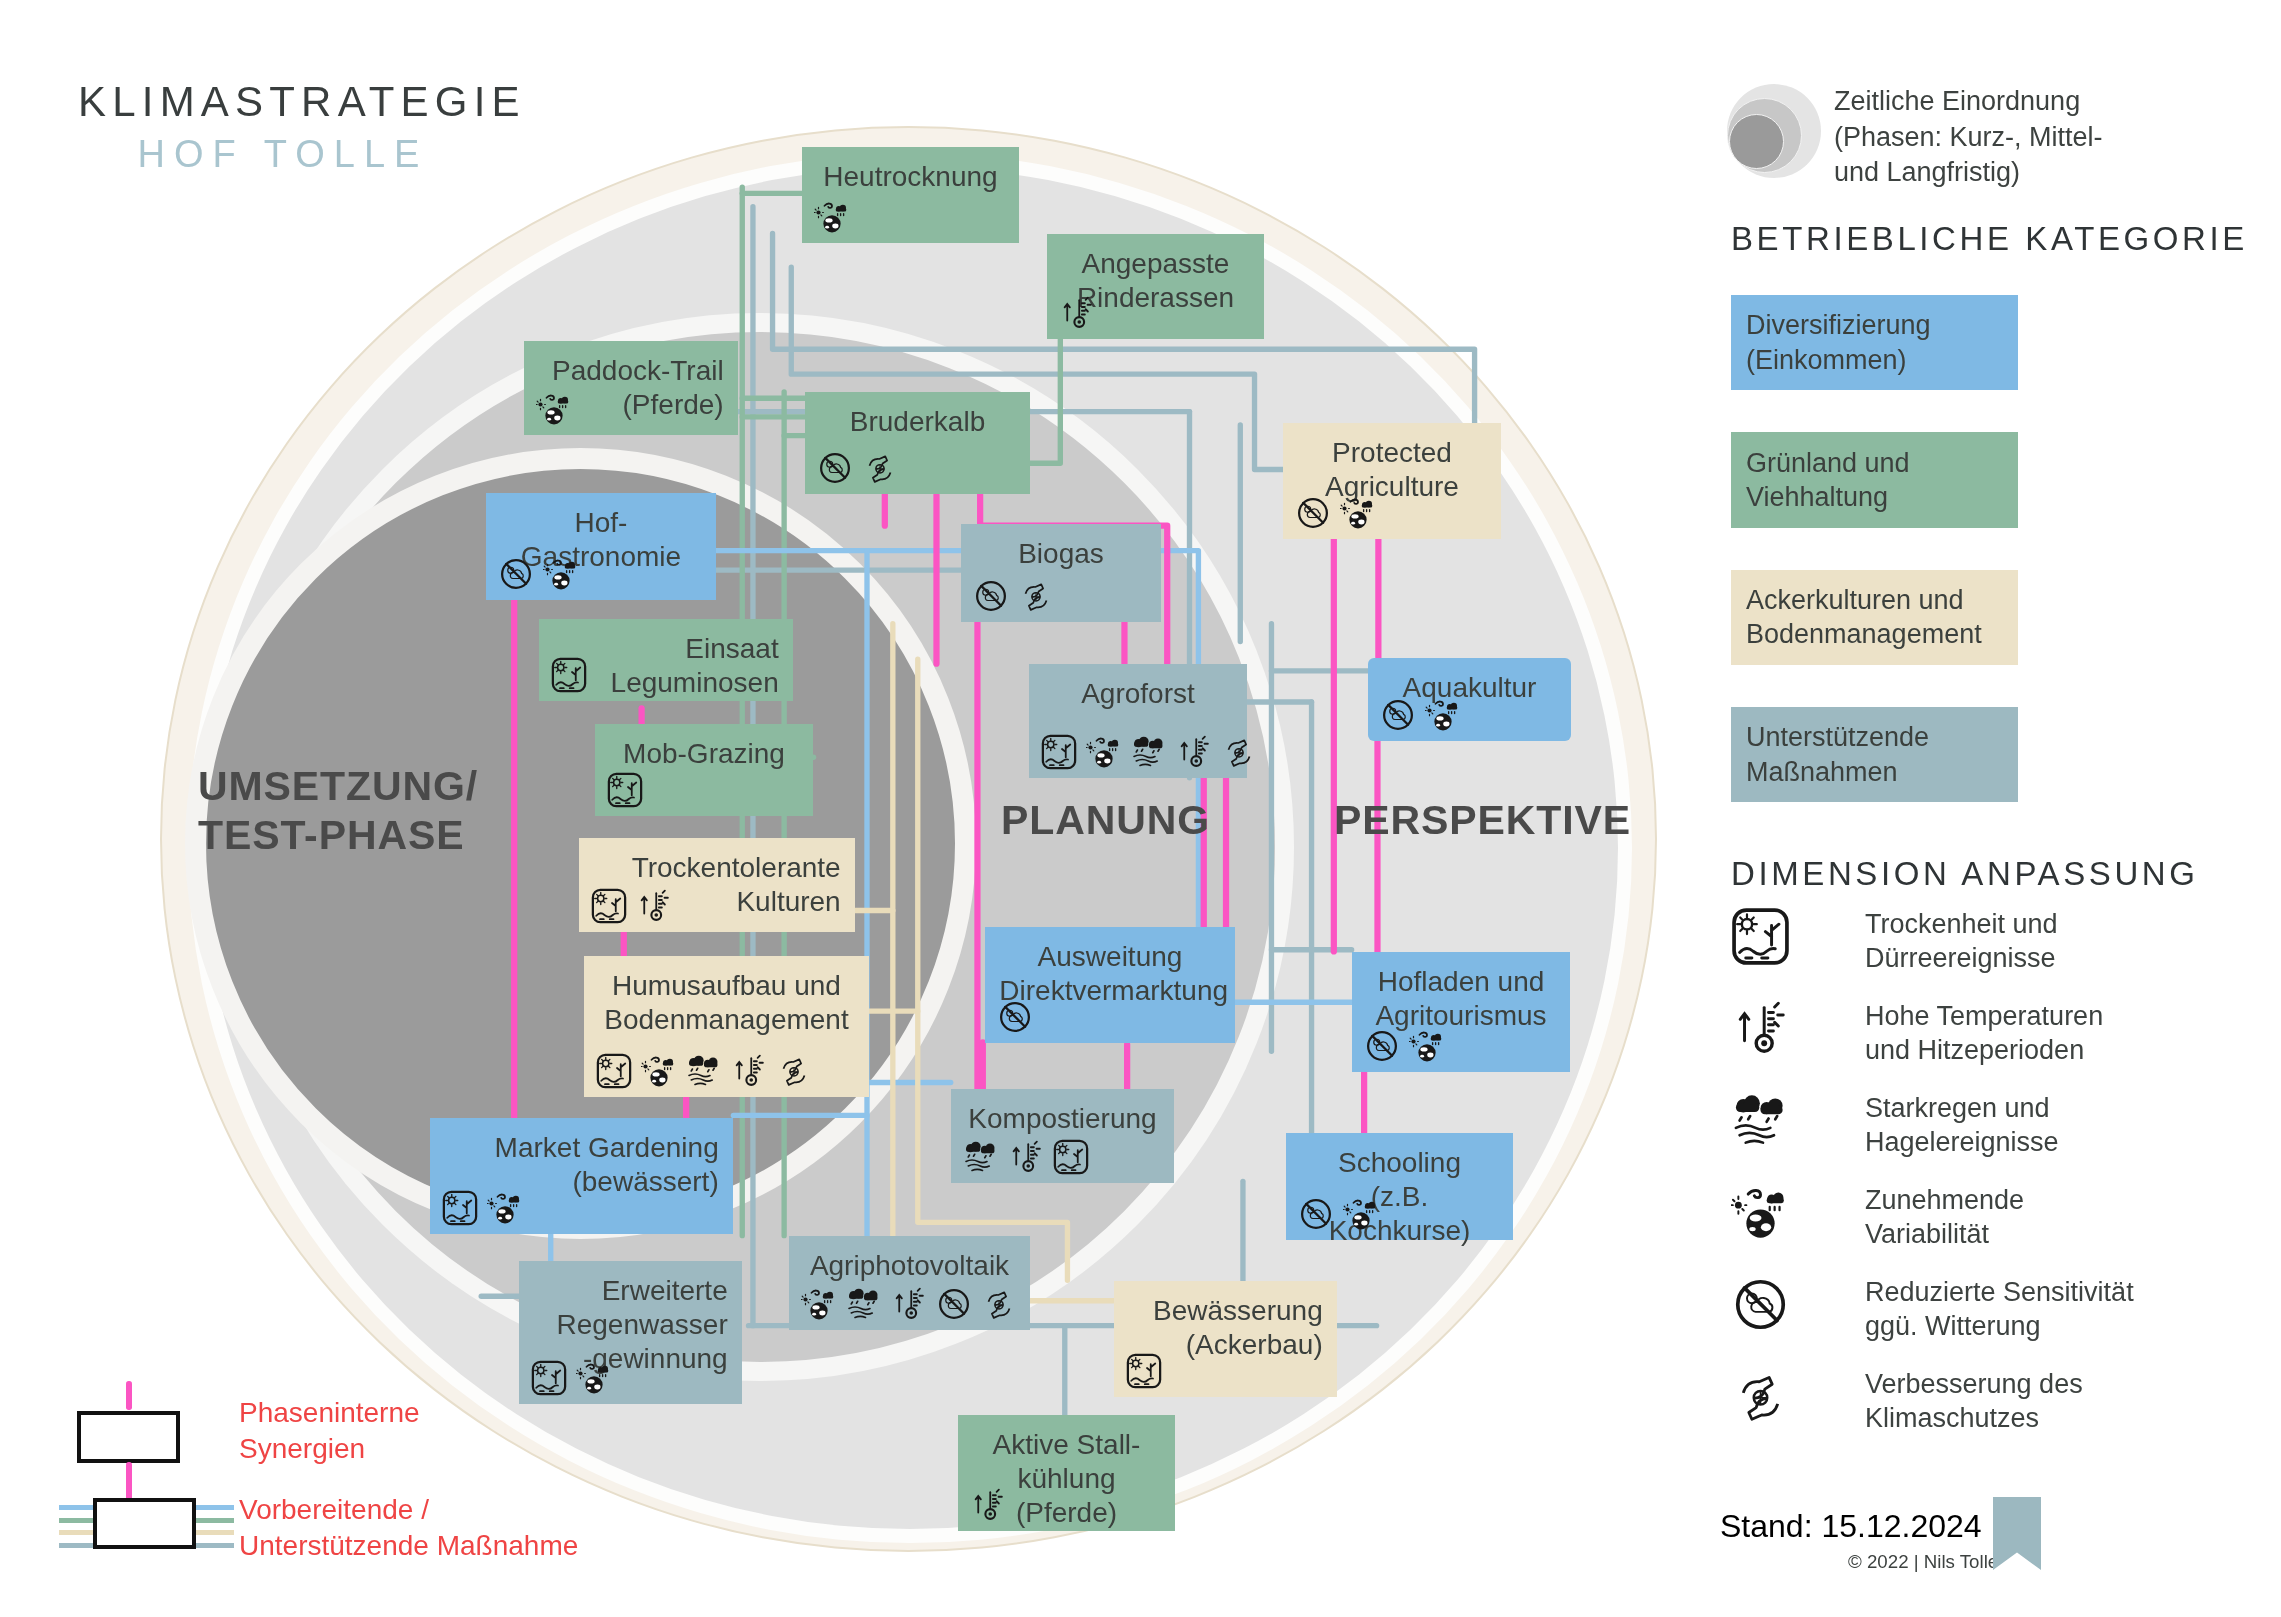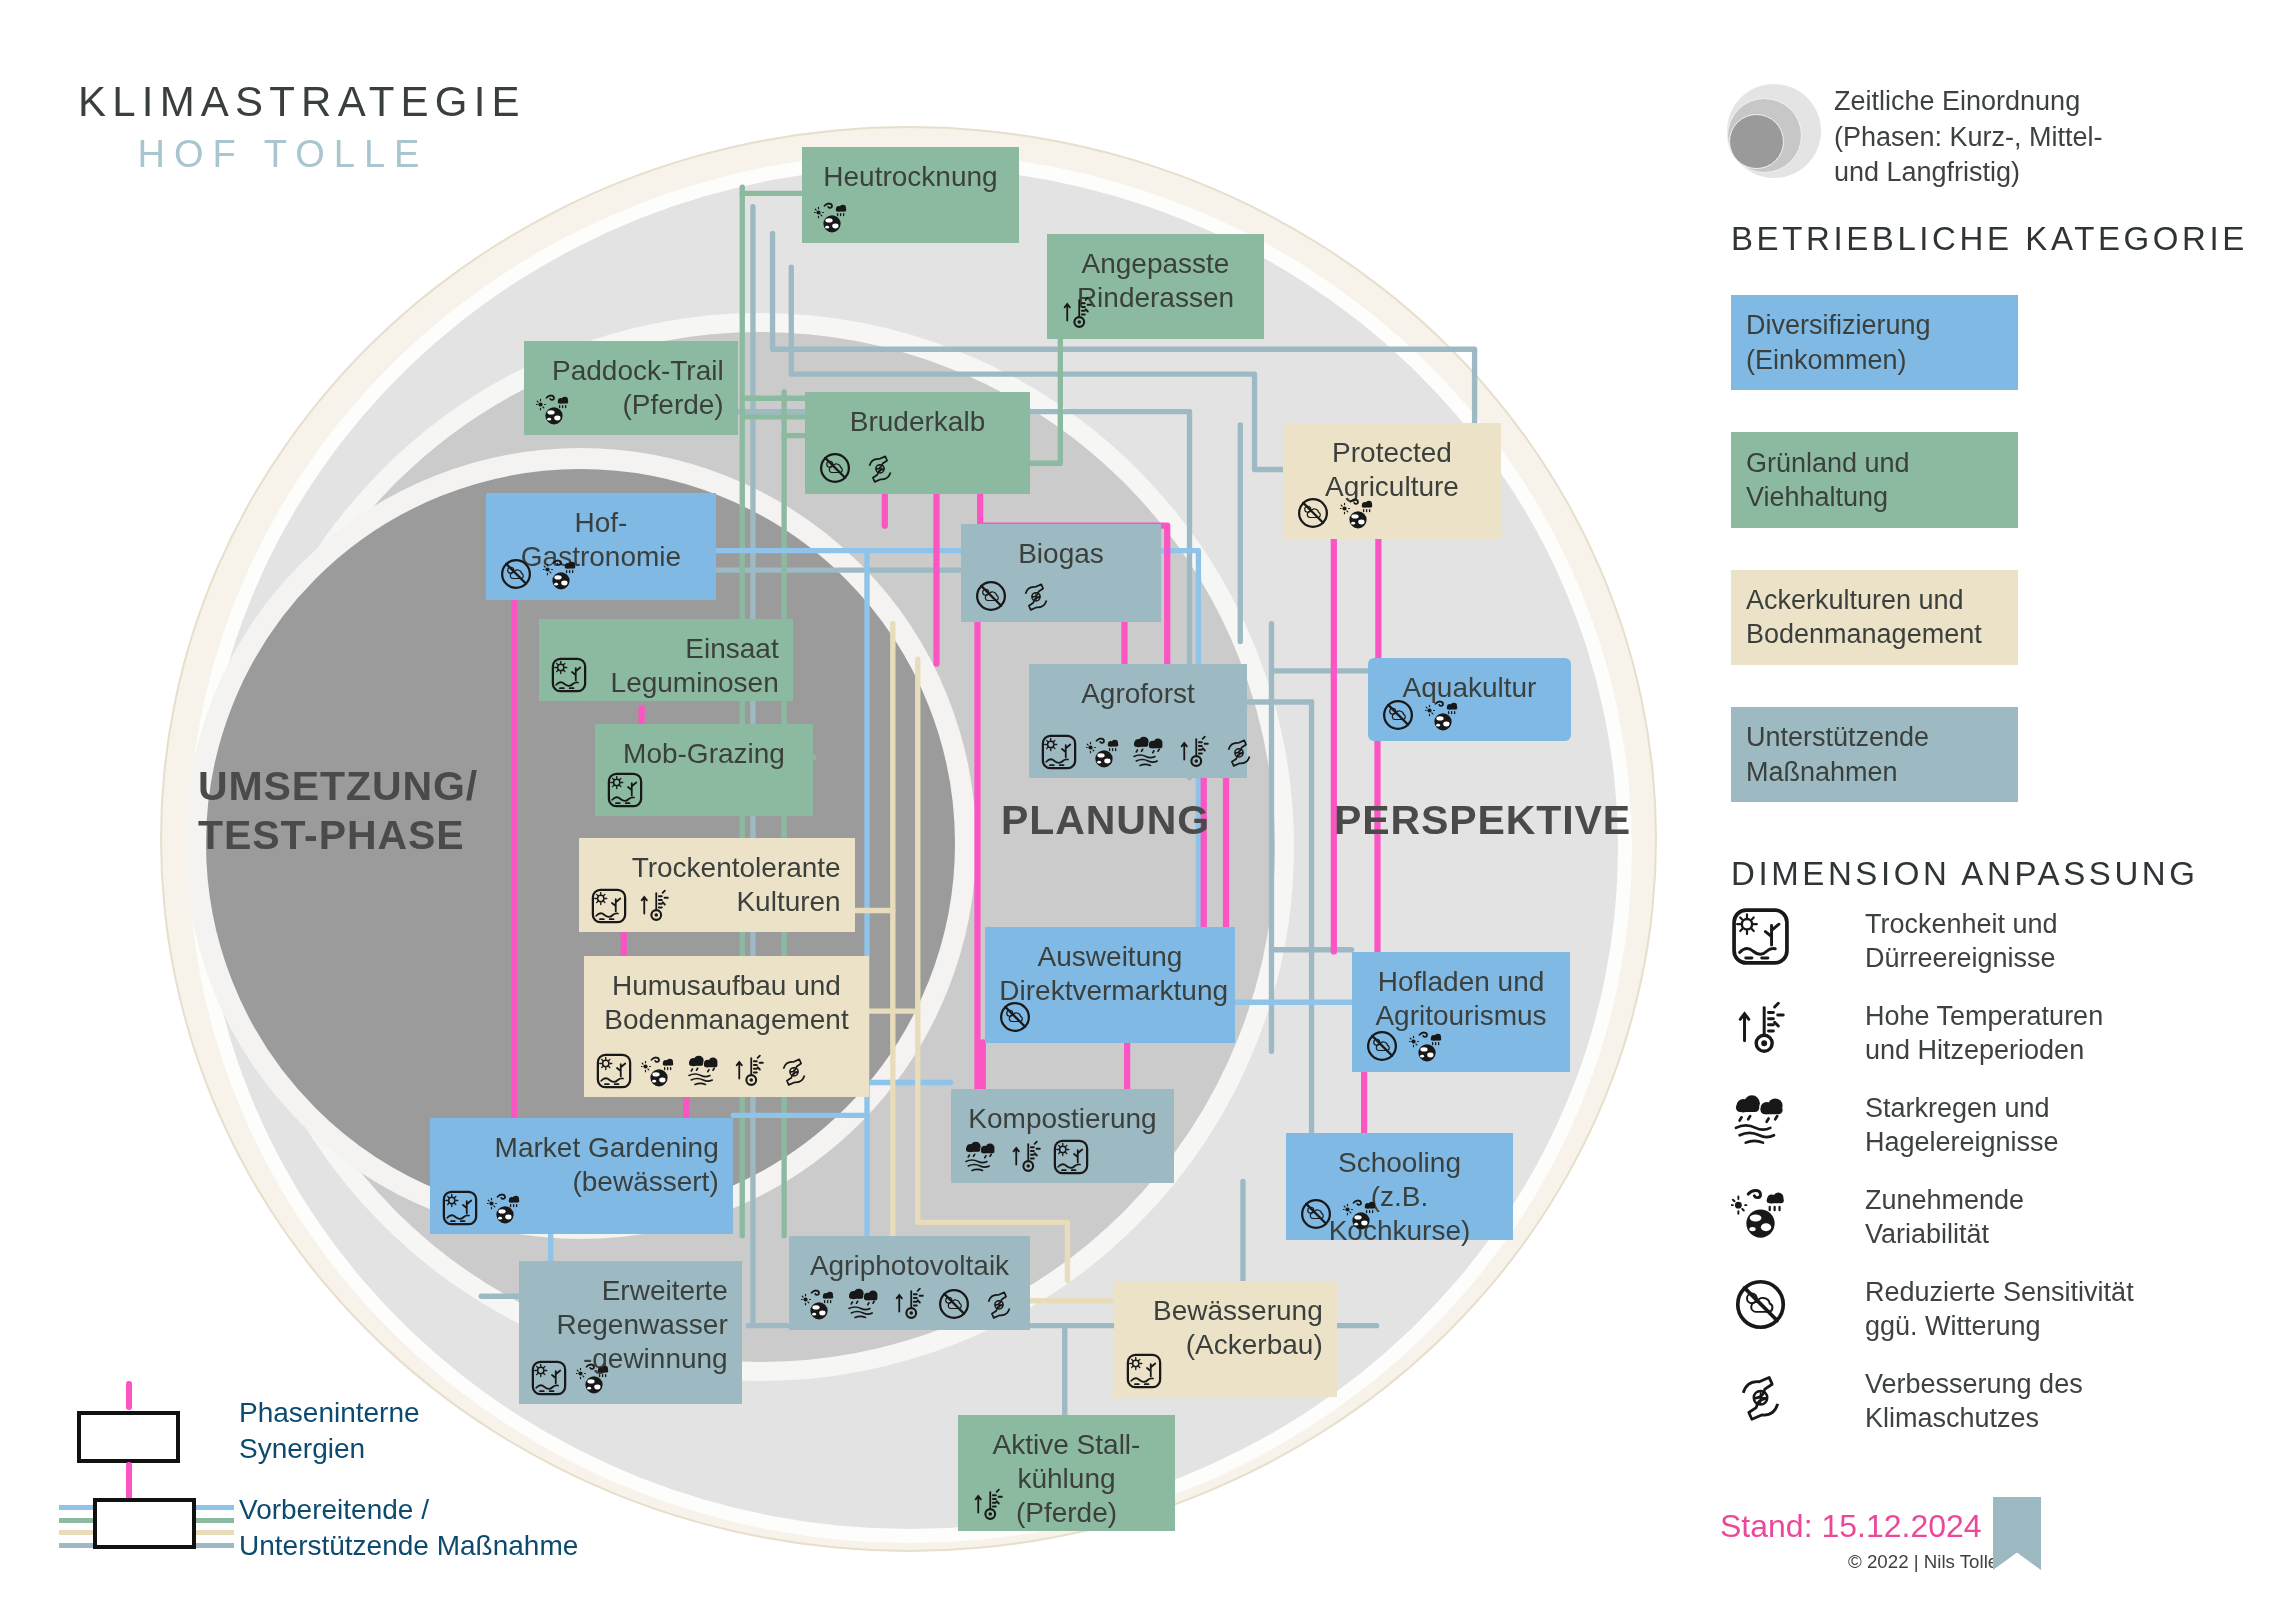--- a/index.html
+++ b/index.html
@@ -36,24 +36,24 @@
   #timeline-icon .tc{position:absolute;border-radius:50%;}
   #timeline-text{position:absolute;left:1834px;top:84px;width:383px;font-size:27px;line-height:1.32;white-space:pre-line;color:#3d4240;}
   #categories{position:absolute;left:1731px;top:295px;width:287px;}
   .cat-item{box-sizing:border-box;width:287px;min-height:86px;margin-bottom:42px;padding:13.4px 15px;font-size:27px;line-height:1.27;white-space:pre-line;color:#3b403d;display:flex;align-items:center;}
   #dimensions{position:absolute;left:1731px;top:907px;width:499px;}
   .dim-row{display:flex;align-items:flex-start;height:92px;}
   .dim-icon{width:59px;height:59px;flex:0 0 59px;}
   .dim-label{margin-left:75px;font-size:27px;line-height:1.27;white-space:pre-line;color:#3d4240;}
   
   .lg-rect{position:absolute;box-sizing:border-box;border:4.5px solid #111;background:transparent;}
-  .lg-text{position:absolute;font-size:28px;line-height:1.3;white-space:pre-line;color:#0c4a6e;}
+  .lg-text{position:absolute;font-size:28px;line-height:1.3;white-space:pre-line;color:#ef4444;}
   .lg-line{position:absolute;}
   
-  #stand{position:absolute;left:1720px;top:1508px;font-size:32px;color:#ec4899;}
+  #stand{position:absolute;left:1720px;top:1508px;font-size:32px;color:#000000;}
   #copyright{position:absolute;left:1848px;top:1551px;font-size:18.7px;color:#3d4240;}
   #bookmark{position:absolute;left:1993px;top:1497px;width:48px;height:73px;background:#9cb8c0;clip-path:polygon(0 0,100% 0,100% 100%,50% 76%,0 100%);}
 </style>
 </head>
 <body>
 
 <svg width="0" height="0" style="position:absolute" aria-hidden="true">
   <defs>
     <symbol id="i-drought" viewBox="0 0 48 48">
       <rect x="2.5" y="2.5" width="43" height="43" rx="10" fill="none" stroke="#181818" stroke-width="3"></rect>

